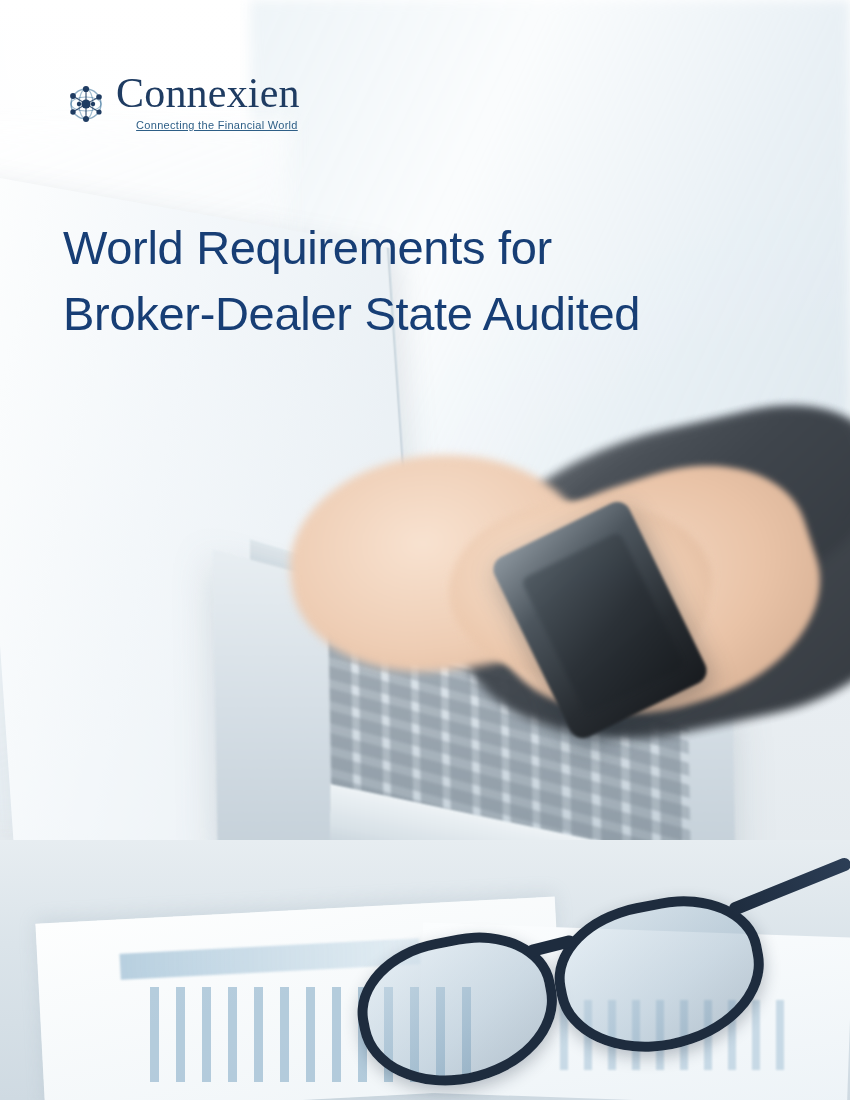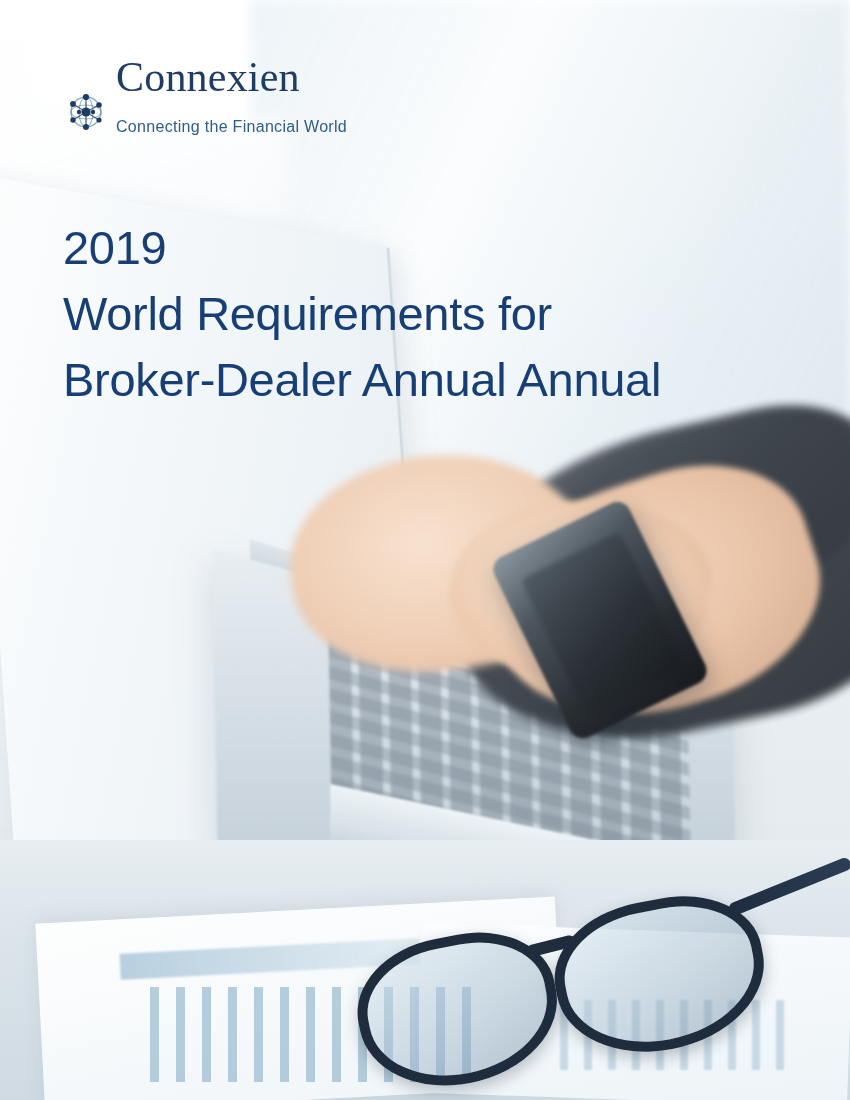--- a/index.html
+++ b/index.html
@@ -234,41 +234,42 @@
     background: #1e2c3e; border-radius: 6px; transform: rotate(-14deg);
   }
   .temple {
     position: absolute; left: 395px; top: 10px; width: 130px; height: 13px;
     background: linear-gradient(90deg, #1e2c3e, #2c3e56); border-radius: 6px; transform: rotate(-22deg);
   }
 
   
   .logo-block {
     position: absolute;
-    left: 62px; top: 56px;
+    left: 62px; top: 72px;
     display: flex;
-    align-items: flex-end;
+    align-items: center;
   }
   .logo-mark { width: 48px; height: 48px; margin-top: 4px; }
   .logo-text-wrap { margin-left: 6px; }
   .logo-word {
     font-size: 42px;
     color: #1f3c62;
     letter-spacing: 0.2px;
     line-height: 1;
     font-weight: 400;
     font-family: "Liberation Serif", serif;
   }
   .logo-tag {
-    margin-top: 20px;
-    font-size: 16px;
+    margin-top: 5px;
+    font-size: 11px;
     color: #2d5e86;
     letter-spacing: 0.3px;
     text-align: right;
     padding-right: 2px;
+    text-decoration: underline;
   }
 
   
   .title-block {
     position: absolute;
     left: 63px; top: 215px;
     width: 740px;
   }
   .title-line {
     font-size: 47px;
@@ -347,18 +348,17 @@
         </g>
       </svg>
     </span>
     <span class="logo-text-wrap">
       <div class="logo-word">Connexien</div>
       <div class="logo-tag">Connecting the Financial World</div>
     </span>
   </div>
 
   <div class="title-block">
-    <div class="title-line title-year">2019</div>
     <div class="title-line">World Requirements for</div>
-    <div class="title-line">Broker-Dealer Annual Annual</div>
+    <div class="title-line">Broker-Dealer State Audited</div>
   </div>
 
 </div>
 
 </body></html>

